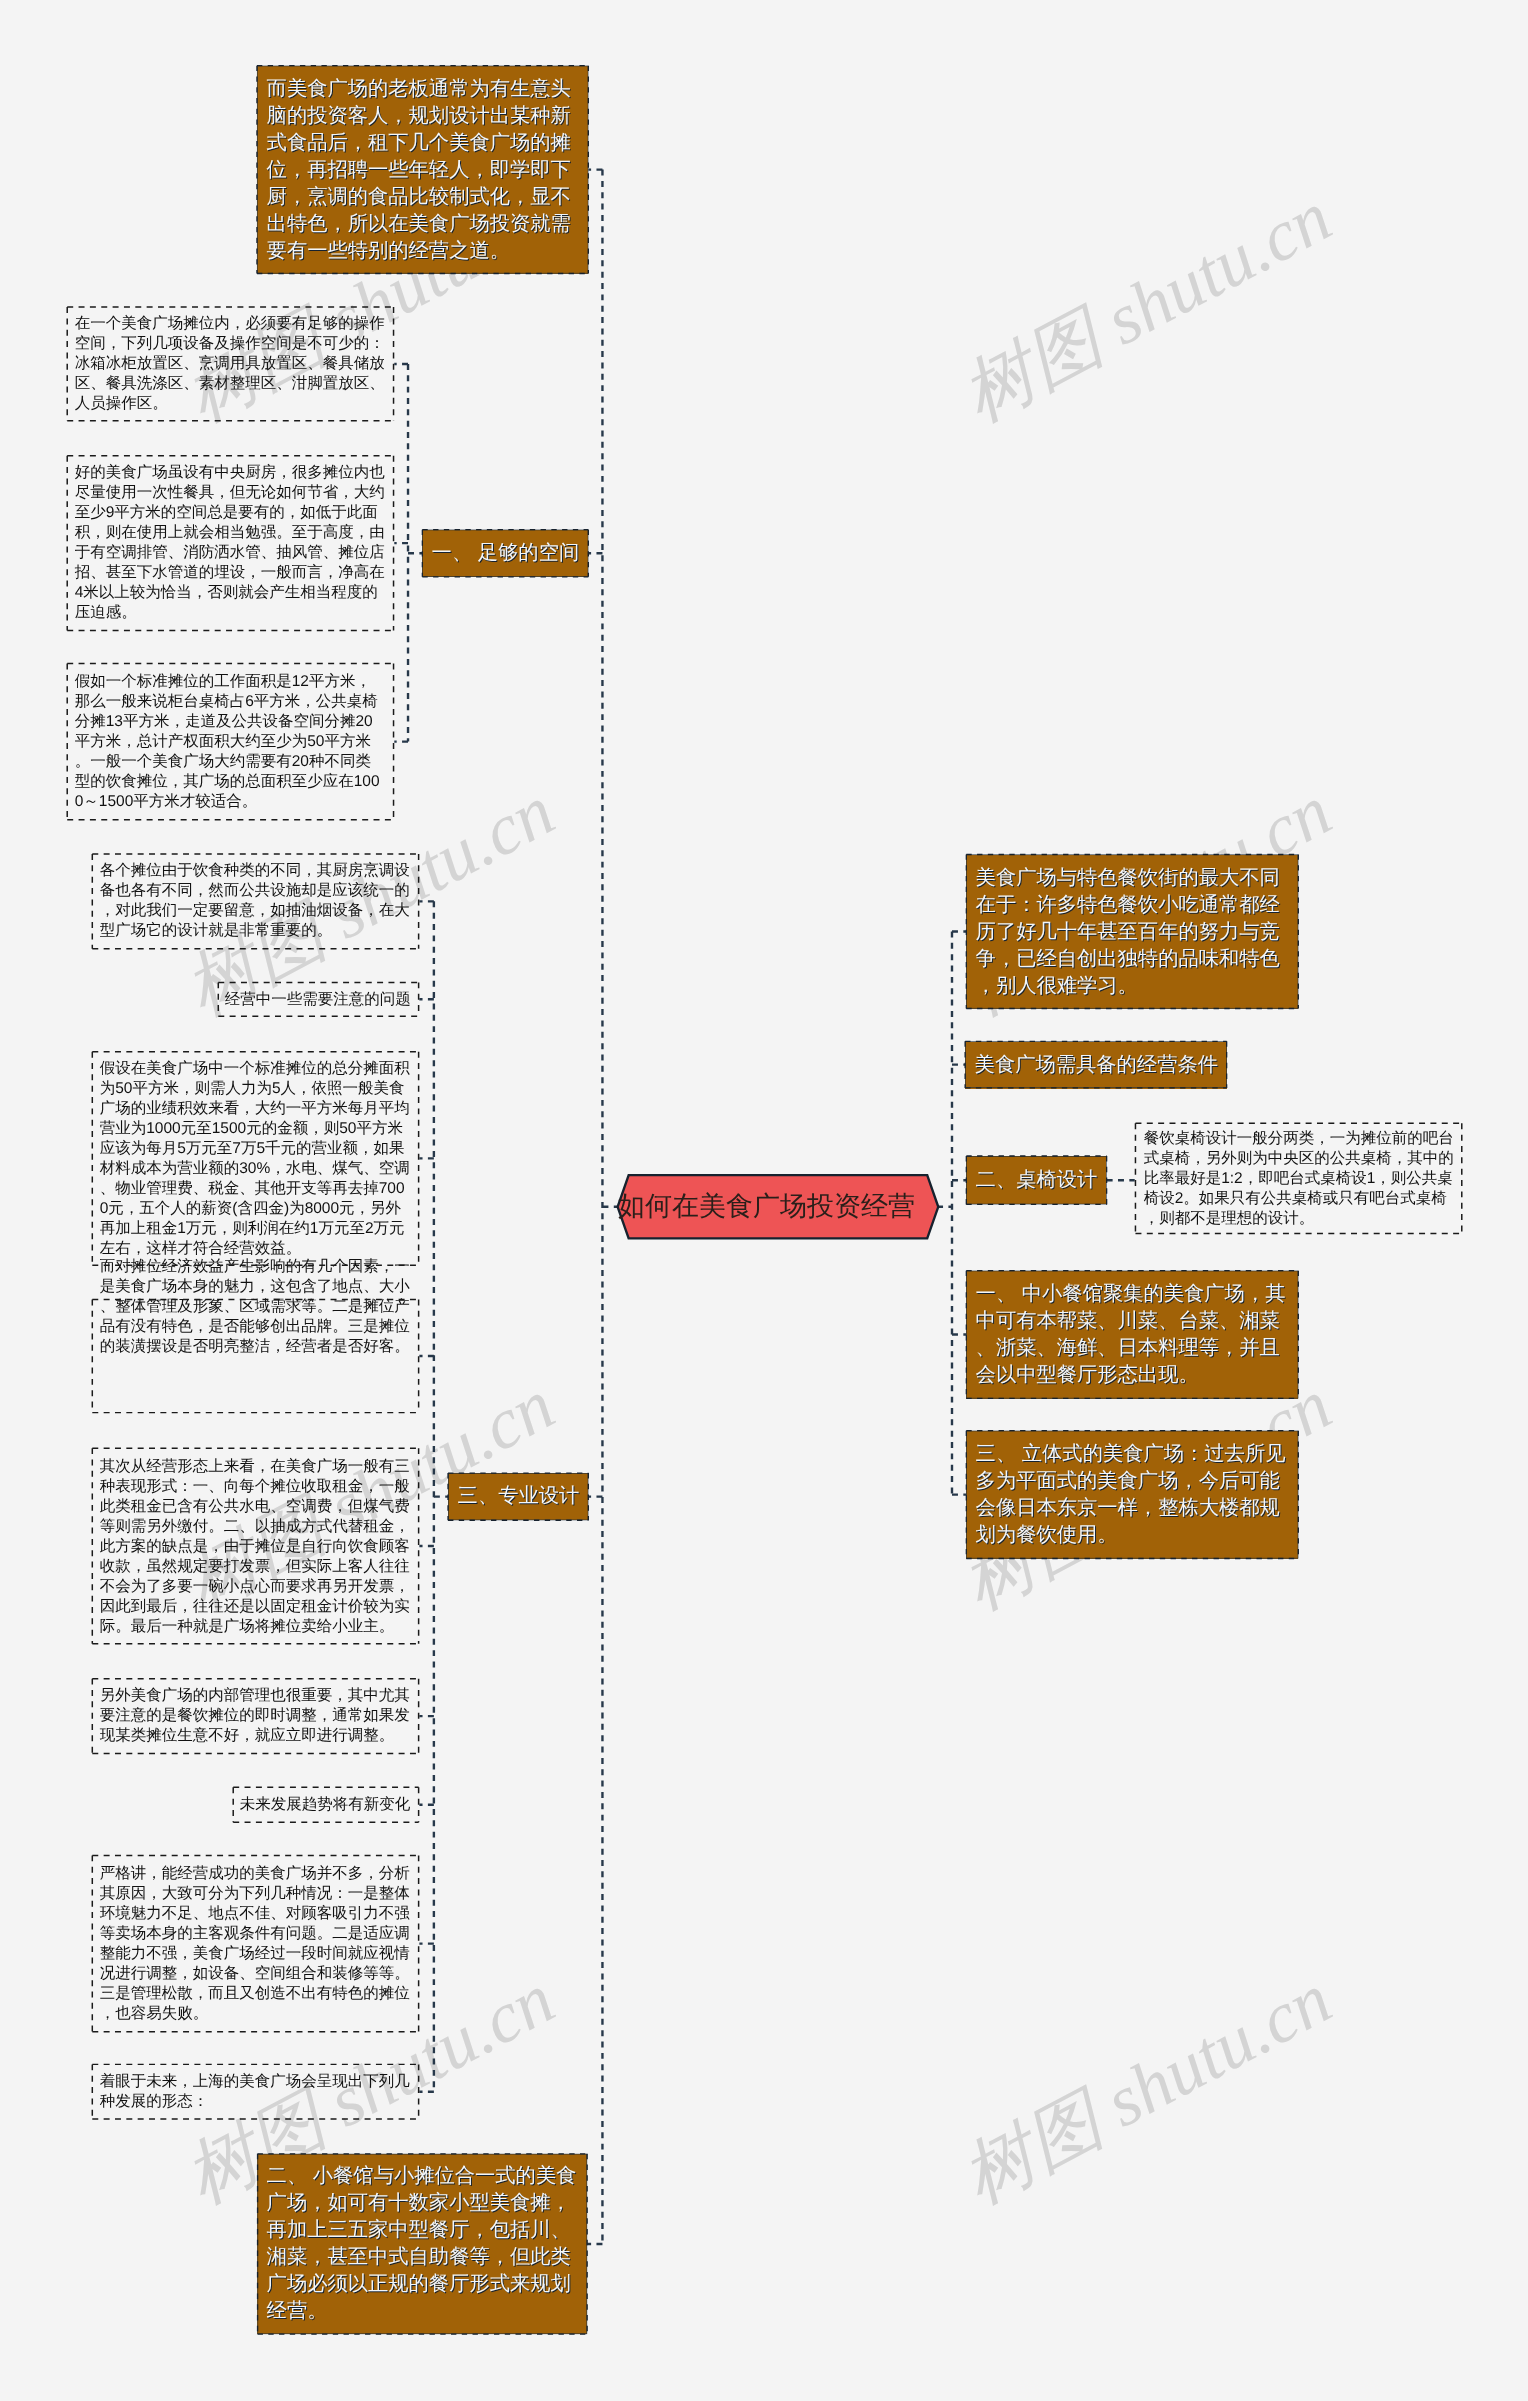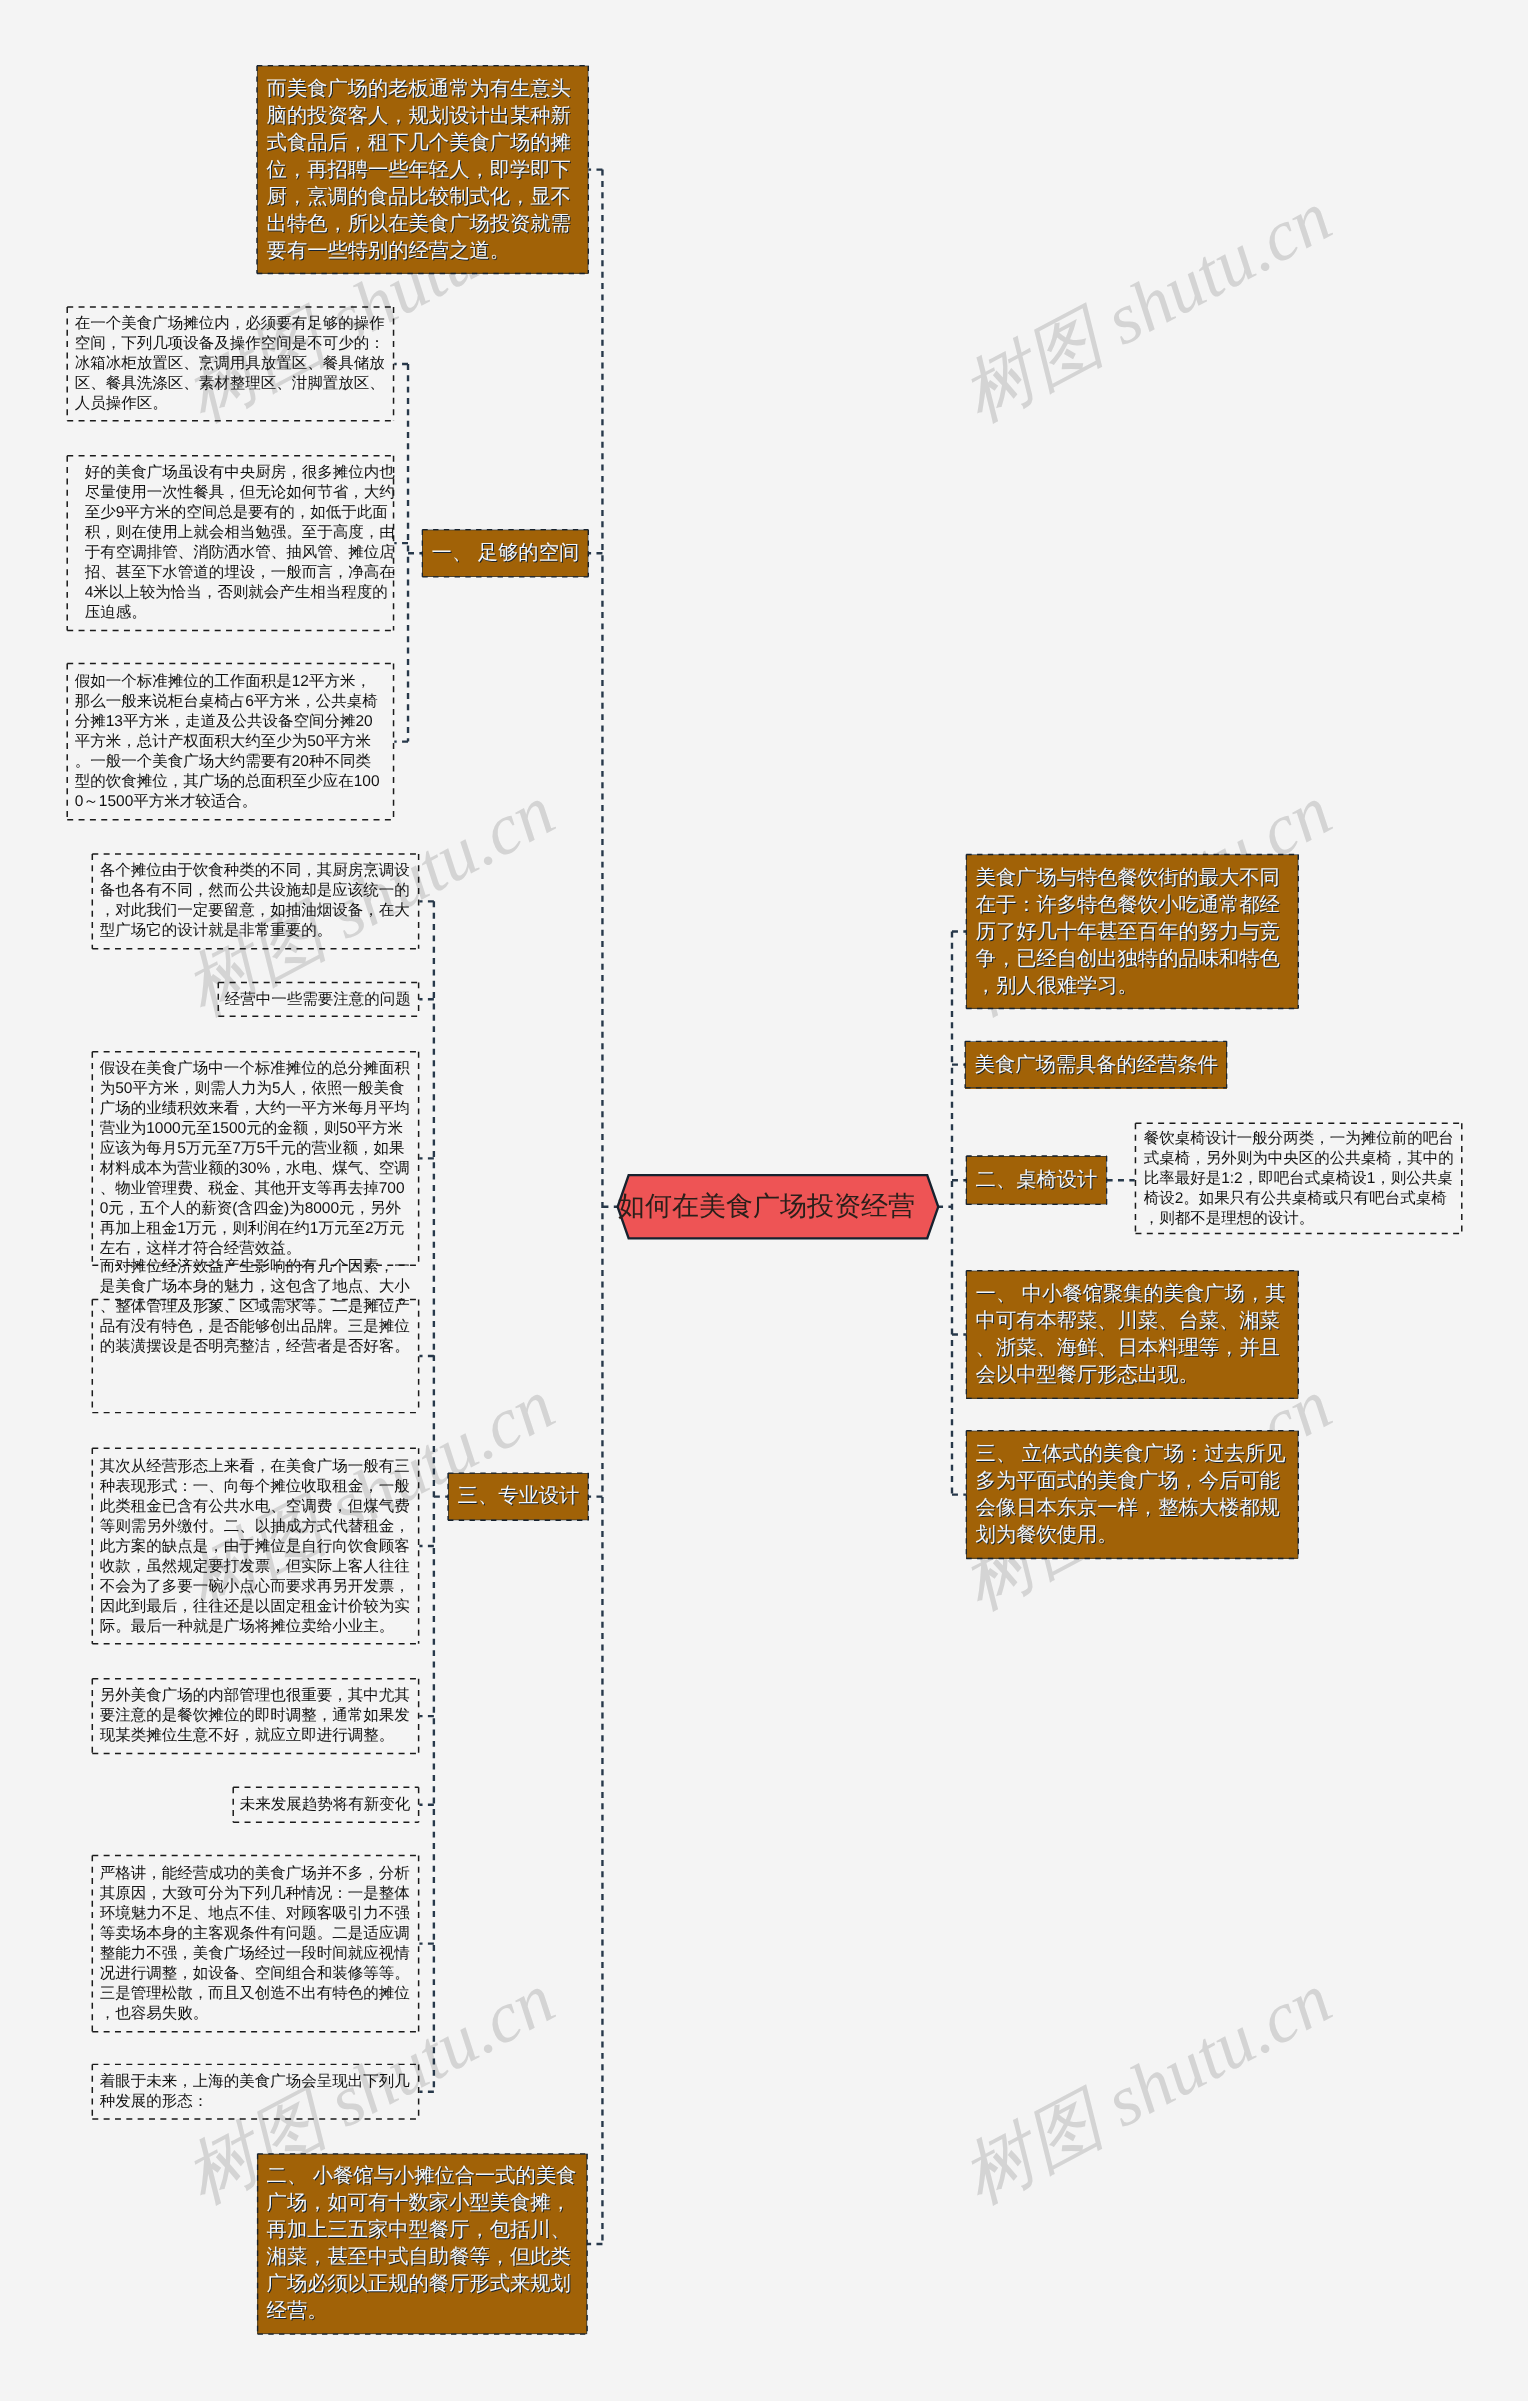--- a/index.html
+++ b/index.html
@@ -67,21 +67,21 @@
 
   </div>
 
   <div id="nodes">
   <div class="node darkpara" style="left:257px;top:66px;width:331px;height:208px">
         <span>而美食广场的老板通常为有生意头脑的投资客人，规划设计出某种新式食品后，租下几个美食广场的摊位，再招聘一些年轻人，即学即下厨，烹调的食品比较制式化，显不出特色，所以在美食广场投资就需要有一些特别的经营之道。</span>
       </div>
   <div class="node lightpara" style="left:66px;top:306px;width:328px;height:115px">
         <span>在一个美食广场摊位内，必须要有足够的操作空间，下列几项设备及操作空间是不可少的：冰箱冰柜放置区、烹调用具放置区、餐具储放区、餐具洗涤区、素材整理区、泔脚置放区、人员操作区。</span>
       </div>
-  <div class="node lightpara" style="left:76px;top:455px;width:328px;height:176px">
+  <div class="node lightpara" style="left:66px;top:455px;width:328px;height:176px">
         <span>好的美食广场虽设有中央厨房，很多摊位内也尽量使用一次性餐具，但无论如何节省，大约至少9平方米的空间总是要有的，如低于此面积，则在使用上就会相当勉强。至于高度，由于有空调排管、消防洒水管、抽风管、摊位店招、甚至下水管道的埋设，一般而言，净高在4米以上较为恰当，否则就会产生相当程度的压迫感。</span>
       </div>
   <div class="node lightpara" style="left:66px;top:663px;width:328px;height:158px">
         <span>假如一个标准摊位的工作面积是12平方米，那么一般来说柜台桌椅占6平方米，公共桌椅分摊13平方米，走道及公共设备空间分摊20平方米，总计产权面积大约至少为50平方米。一般一个美食广场大约需要有20种不同类型的饮食摊位，其广场的总面积至少应在1000～1500平方米才较适合。</span>
       </div>
   <div class="node darklabel" style="left:422px;top:530px;width:166px;height:47px">
         <span>一、 足够的空间</span>
       </div>
   <div class="node lightpara" style="left:91px;top:853px;width:328px;height:96px">
         <span>各个摊位由于饮食种类的不同，其厨房烹调设备也各有不同，然而公共设施却是应该统一的，对此我们一定要留意，如抽油烟设备，在大型广场它的设计就是非常重要的。</span>

